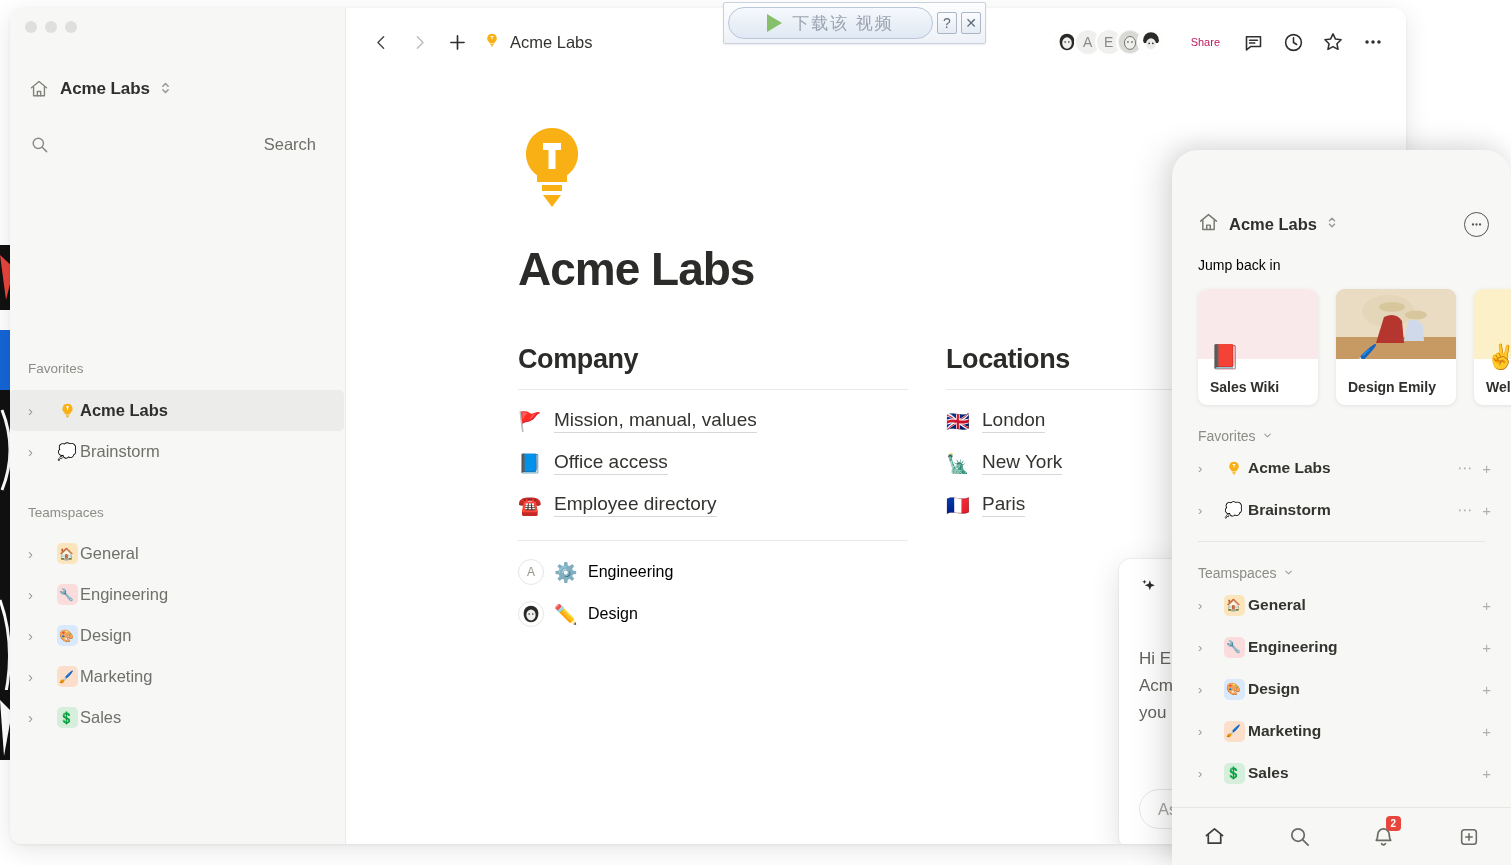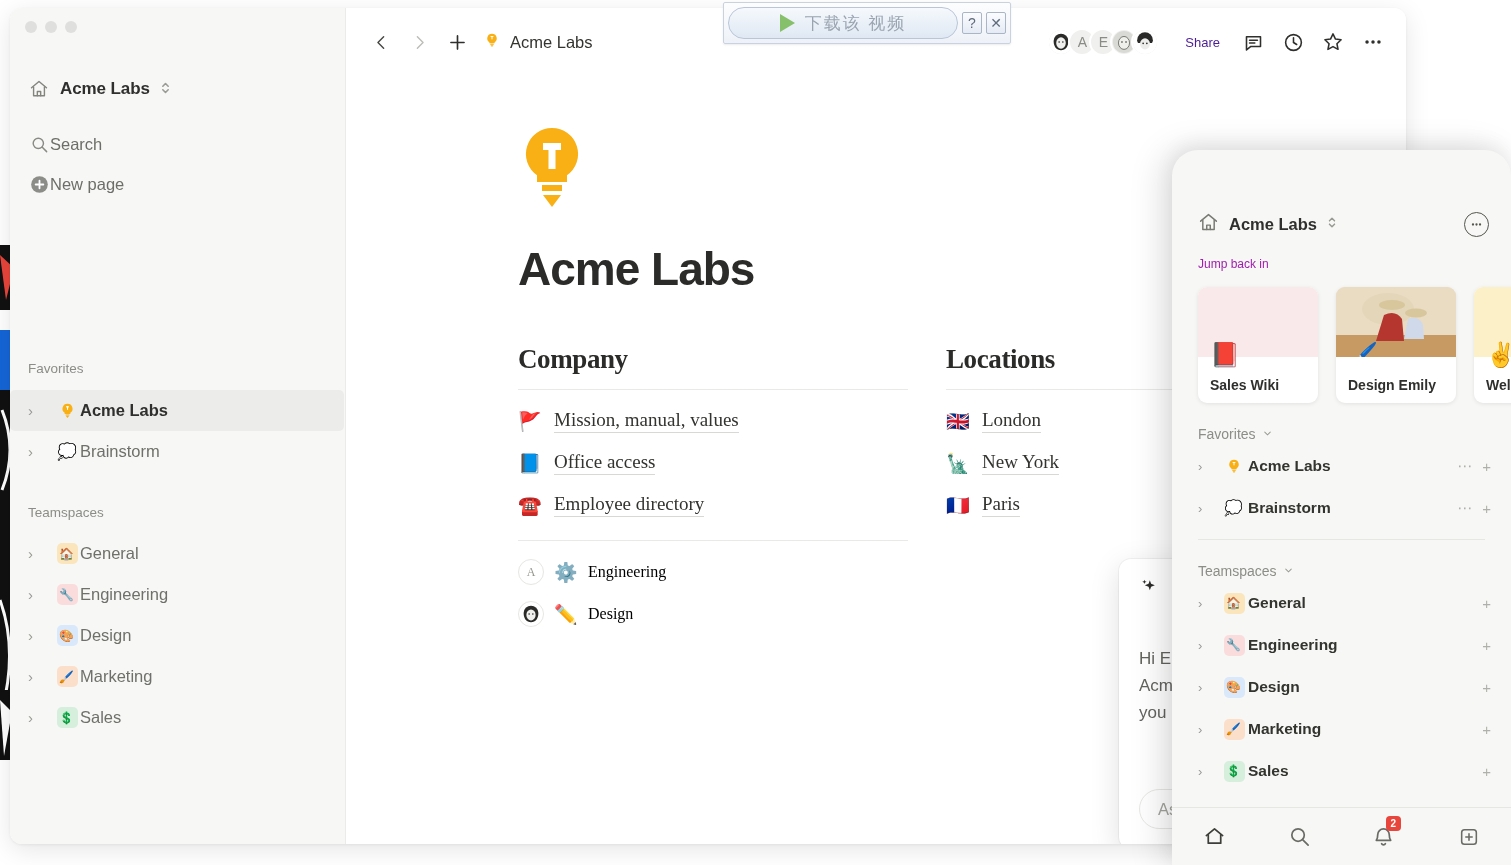--- a/index.html
+++ b/index.html
@@ -32,21 +32,21 @@
   .ws-header {
     position: absolute; left: 12px; top: 66px; display: flex; align-items: center; gap: 10px;
     padding: 4px 6px; border-radius: 6px;
   }
   .ws-name { font-size: 17px; font-weight: 700; color: #2f2f2d; letter-spacing: -.1px; }
   .chev-ud { color: #8f8f8c; font-size: 13px; line-height: 1; }
 
   .nav-list { position: absolute; left: 12px; top: 116px; width: 300px; }
   .nav-item {
     display: flex; align-items: center; 
-    height: 40px; padding: 0 6px; border-radius: 6px; cursor: pointer;
+    height: 40px; padding: 0 6px; border-radius: 6px; cursor: pointer; justify-content: space-between;
   }
   .nav-item .lbl { font-size: 16.5px; color: #6d6d69; }
   .nav-ico { width: 22px; height: 22px; display: flex; align-items: center; justify-content: center; color: #89898
 5; flex: 0 0 22px; }
 
   .sec-label {
     position: absolute; left: 18px; font-size: 13.5px; color: #8c8c88; font-weight: 400;
   }
   .tree { position: absolute; left: 12px; width: 322px; }
   .tree-row {
@@ -67,30 +67,30 @@
   .tb-btn { width: 38px; height: 38px; display: flex; align-items: center; justify-content: center; color: #46464
 3; cursor: pointer; border-radius: 5px; }
   .tb-crumb { display: flex; align-items: center; gap: 10px; margin-left: 8px; cursor: pointer; }
   .tb-crumb .tx { font-size: 16.5px; color: #33332f; }
   .tb-right { position: absolute; right: 16px; top: 0; height: 68px; display: flex; align-items: center; gap: 6px; }
   .avatars { display: flex; align-items: center; margin-right: 10px; }
   .av { width: 28px; height: 28px; border-radius: 50%; border: 2px solid #fff; background: #f0f0ee;
         display: flex; align-items: center; justify-content: center; font-size: 14px; margin-left: -7px;
         color: #8a8a86; overflow: hidden; }
   .av:first-child { margin-left: 0; }
-  .share { font-size: 13px; color: #4c1d95; padding: 6px 10px; border-radius: 5px; cursor: pointer; }
+  .share { font-size: 11px; color: #be185d; padding: 6px 10px; border-radius: 5px; cursor: pointer; }
   .ic-btn { width: 34px; height: 34px; display: flex; align-items: center; justify-content: center; color: #3d3d3a; cursor: pointer; border-radius: 5px; }
 
   
   .page { position: absolute; left: 0; top: 68px; right: 0; bottom: 0; padding: 48px 0 0 172px; }
   .logo-bulb { width: 68px; height: 96px; position: relative; }
   .page-title { font-size: 46px; font-weight: 700; color: #2b2b29; letter-spacing: -1px; margin-top: 22px; }
 
   .cols { display: flex; margin-top: 48px; gap: 38px; }
-  .col { width: 390px; font-family: Liberation Serif, serif; }
+  .col { width: 390px; }
   .col.narrow { width: 300px; }
   .h2 { font-size: 27px; font-weight: 700; color: #2b2b29; letter-spacing: -.4px; }
   .rule { height: 1px; background: #e9e9e7; margin: 14px 0 10px; }
   .lrow { display: flex; align-items: center; gap: 12px; height: 42px; cursor: pointer; }
   .lrow .emoji { font-size: 19px; width: 24px; text-align: center; }
   .lrow .lt { font-size: 19px; color: #33332f; border-bottom: 1px solid #d8d8d5; padding-bottom: 1px; }
   .teams-h { margin-top: 36px; }
   .trow { display: flex; align-items: center; gap: 10px; height: 42px; cursor: pointer; }
   .tav { width: 26px; height: 26px; border-radius: 50%; background: #fff; border: 1px solid #e6e6e3;
          display: flex; align-items: center; justify-content: center; font-size: 12px; color: #96968f; overflow:hidden;}
@@ -109,21 +109,21 @@
     position: absolute; left: 20px; bottom: 20px; width: 380px; height: 40px;
     border: 1px solid #e7e7e4; border-radius: 20px; background: #fff;
     display: flex; align-items: center; padding: 0 18px;
   }
   .askai-in input { border: 0; outline: 0; font-size: 16.5px; color: #33332f; width: 100%;
                     font-family: "Liberation Sans", sans-serif; background: transparent; }
   .askai-in input::placeholder { color: #a3a39e; }
 
   
   .dl-overlay {
-    position: absolute; left: 723px; top: 2px; width: 288px; height: 42px;
+    position: absolute; left: 723px; top: 2px; width: 263px; height: 42px;
     background: linear-gradient(#fdfdfe,#eef2f8);
     border: 1px solid #c9d3e0; border-radius: 2px;
     display: flex; align-items: center; padding: 0 4px; gap: 4px;
     box-shadow: 0 1px 2px rgba(0,0,0,.08);
   }
   .dl-main {
     flex: 1; height: 32px; border: 1px solid #b9c6d8; border-radius: 16px;
     background: linear-gradient(#f6f9fd,#dfe8f3);
     display: flex; align-items: center; justify-content: center; gap: 10px; cursor: pointer;
   }
@@ -141,21 +141,21 @@
     position: absolute; left: 1172px; top: 150px; width: 339px; height: 715px;
     background: #f7f7f5; border-radius: 26px 26px 0 0;
     box-shadow: -10px 0 34px rgba(0,0,0,.13), 0 -6px 20px rgba(0,0,0,.06);
     overflow: hidden;
   }
   .m-top { display: flex; align-items: center; justify-content: space-between; padding: 62px 22px 0 26px; }
   .m-ws { display: flex; align-items: center; gap: 10px; }
   .m-ws .nm { font-size: 16.5px; font-weight: 700; color: #2f2f2d; }
   .m-dots { width: 25px; height: 25px; border-radius: 50%; border: 1.6px solid #55554f;
             display: flex; align-items: center; justify-content: center; font-size: 12px; color: #55554f; cursor:pointer;}
-  .m-sub { padding: 20px 0 0 26px; font-size: 12px; color: #a21caf; }
+  .m-sub { padding: 20px 0 0 26px; font-size: 14px; color: #000000; }
   .cards { display: flex; gap: 18px; padding: 16px 0 0 26px; }
   .card { width: 120px; height: 116px; border-radius: 9px; background: #fff; overflow: hidden;
           box-shadow: 0 1px 4px rgba(0,0,0,.09); flex: 0 0 120px; cursor: pointer; position: relative; }
   .card-top { height: 70px; position: relative; }
   .card-emoji { position: absolute; left: 12px; bottom: -12px; font-size: 24px; }
   .card-lbl { position: absolute; left: 12px; bottom: 10px; font-size: 14px; font-weight: 700; color: #2f2f2d; white-space: nowrap; }
 
   .m-sec { display: flex; align-items: center; gap: 6px; padding: 22px 0 2px 26px; }
   .m-sec .s { font-size: 14px; color: #8c8c88; }
   .m-row { display: flex; align-items: center; height: 42px; padding: 0 20px 0 26px; cursor: pointer; }
@@ -218,29 +218,20 @@
 
       <div class="nav-list">
         <div class="nav-item">
           <span class="nav-ico">
             <svg width="19" height="19" viewBox="0 0 24 24" fill="none" stroke="#89898 5" stroke-width="1.8" stroke-linecap="round">
                 <circle cx="10.5" cy="10.5" r="6.5" stroke="#898985"></circle>
                 <path d="M15.5 15.5L21 21" stroke="#898985"></path>
               </svg>
           </span>
           <span class="lbl">Search</span>
-        </div>
-        <div class="nav-item">
-          <span class="nav-ico">
-            <svg width="21" height="21" viewBox="0 0 24 24">
-                <circle cx="12" cy="12" r="9.5" fill="#8c8c88"></circle>
-                <path d="M12 7.6v8.8M7.6 12h8.8" stroke="#fff" stroke-width="2.1" stroke-linecap="round"></path>
-              </svg>
-          </span>
-          <span class="lbl">New page</span>
         </div>
       </div>
 
       <div class="sec-label" style="top:353px">Favorites</div>
 
       <div class="tree" style="top:382px">
         <div class="tree-row sel">
           <span class="tw">›</span>
           <span class="tico">
             <svg width="17" height="17" viewBox="0 0 24 24">

